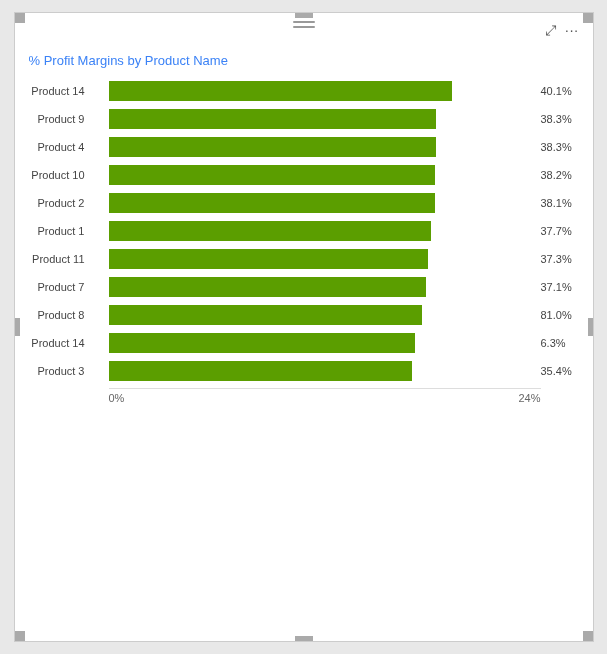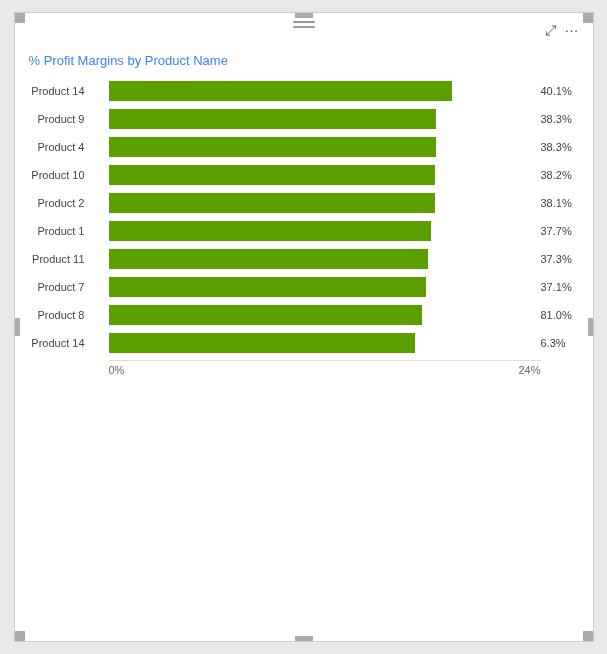--- a/index.html
+++ b/index.html
@@ -226,20 +226,27 @@
           <div class="bar-fill" style="width: 73.2%;"></div>
         </div>
         <div class="bar-value">81.0%</div>
       </div>
       <div class="bar-row">
         <div class="bar-label">Product 14</div>
         <div class="bar-container">
           <div class="bar-fill" style="width: 71.6%;"></div>
         </div>
         <div class="bar-value">6.3%</div>
+      </div>
+      <div class="bar-row">
+        <div class="bar-label">Product 3</div>
+        <div class="bar-container">
+          <div class="bar-fill" style="width: 70.8%;"></div>
+        </div>
+        <div class="bar-value">35.4%</div>
       </div>
     </div>
 
   <div class="axis-row">
     <div class="axis-spacer"></div>
     <div class="axis-labels">
       <span>0%</span>
       <span>24%</span>
     </div>
     <div class="axis-end"></div>

